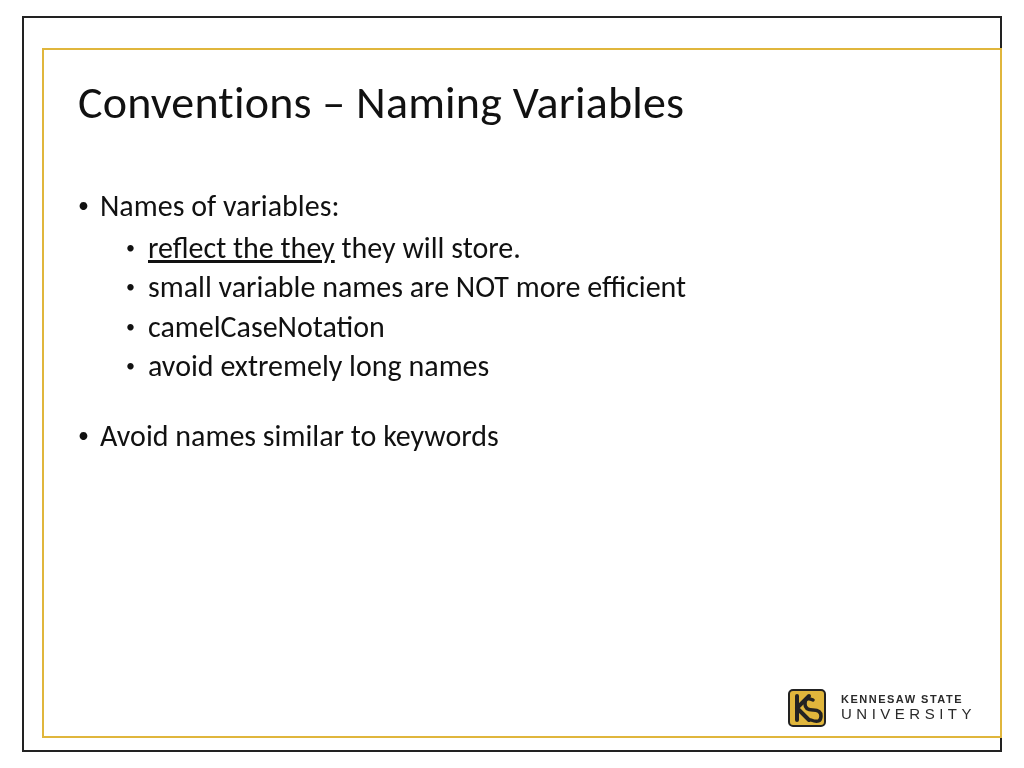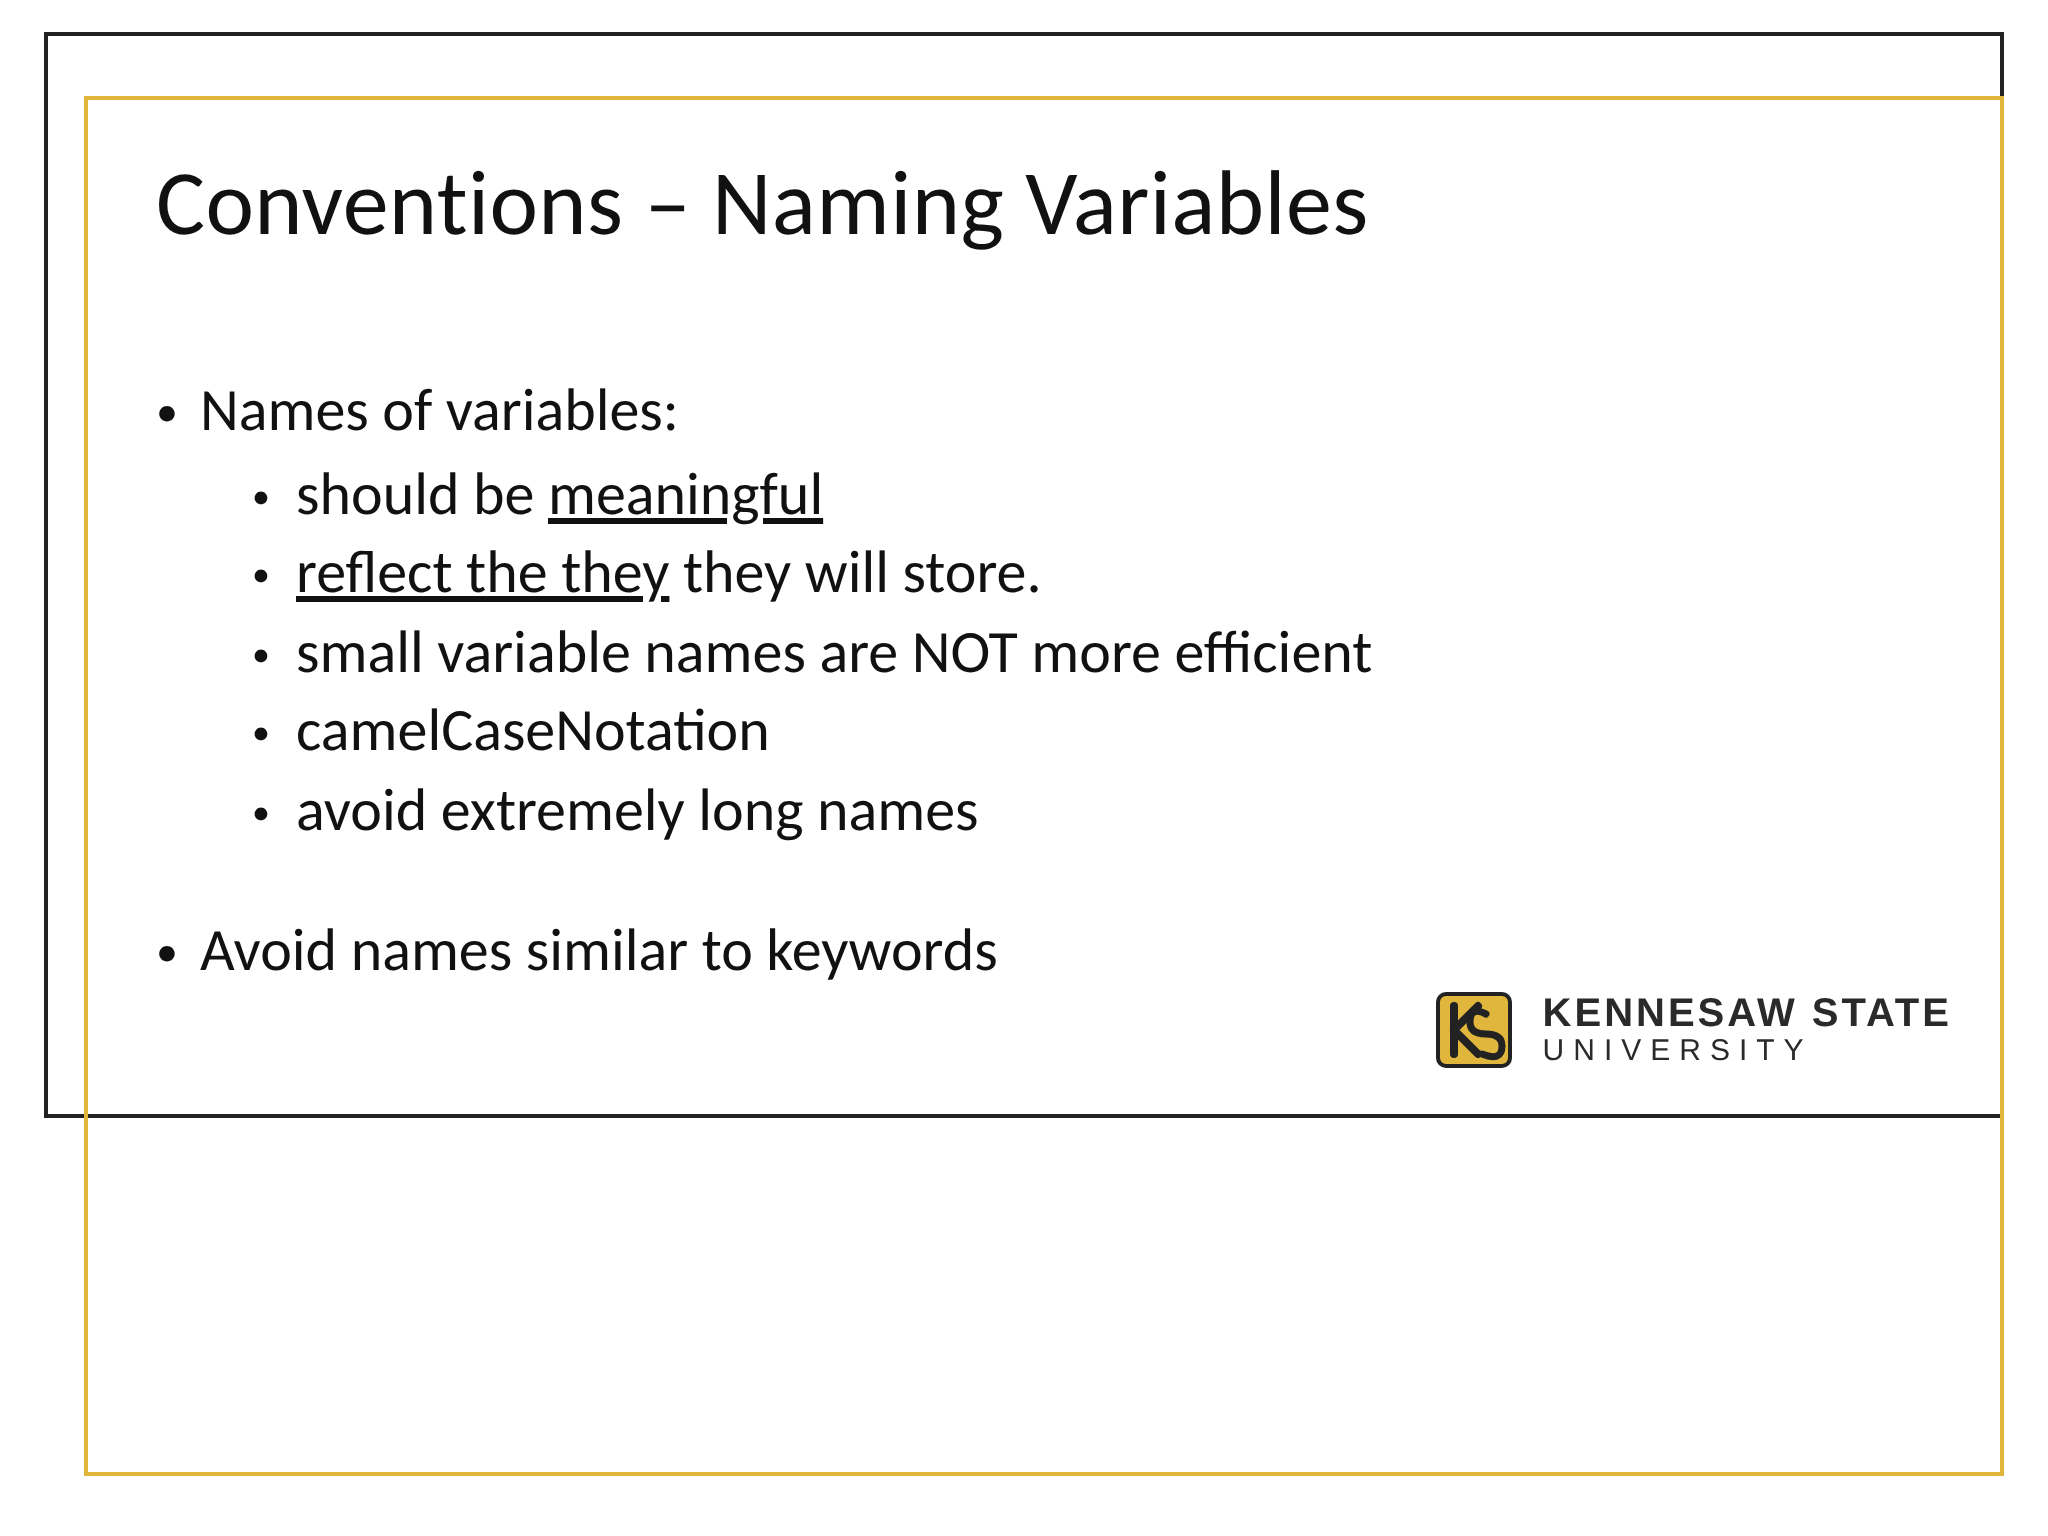--- a/index.html
+++ b/index.html
@@ -1,20 +1,20 @@
 <!DOCTYPE html>
 <html><head>
 <meta charset="utf-8">
 <style>
   * { margin: 0; padding: 0; box-sizing: border-box; }
   html, body { width: 1024px; height: 768px; background: #fff; font-family: "Segoe UI Light", "Segoe UI", Calibri, Arial, sans-serif; color: #111; }
   .outer {
     position: absolute;
     left: 22px; top: 16px;
-    width: 980px; height: 543px;
+    width: 980px; height: 736px;
     border: 2px solid #222;
     background: #fff;
   }
   .gold {
     position: absolute;
     left: 18px; top: 30px;
     width: 960px; height: 690px;   
     border: 2px solid #e0b63c;
     pointer-events: none;
   }
@@ -72,39 +72,36 @@
     right: 24px; bottom: 18px;
     display: flex;
     align-items: center;
     gap: 10px;
   }
   .logo-text {
     font-family: Arial, sans-serif;
     line-height: 1.05;
     color: #2a2a2a;
   }
-  .logo-text .l1 { font-size: 20px; font-weight: 700; letter-spacing: 1.5px; }
+  .logo-text .l1 { font-size: 11px; font-weight: 700; letter-spacing: 1.5px; }
   .logo-text .l2 { font-size: 15px; font-weight: 400; letter-spacing: 4.5px; }
 </style>
 </head>
 <body>
 
 <div class="outer">
   <div class="gold"></div>
 
   <div class="content">
     <h1 class="title">Conventions – Naming Variables</h1>
 
     <ul class="top">
       <li>
         <span>Names of variables:</span>
         <ul class="sub">
-          <li>
-            <span>should be </span><span class="u">meaningful</span>
-          </li>
           <li>
             <span class="u">reflect the they</span><span> they will store.</span>
           </li>
           <li>small variable names are NOT more efficient</li>
           <li>camelCaseNotation</li>
           <li>avoid extremely long names</li>
         </ul>
       </li>
       <li>
         <span>Avoid names similar to keywords</span>

